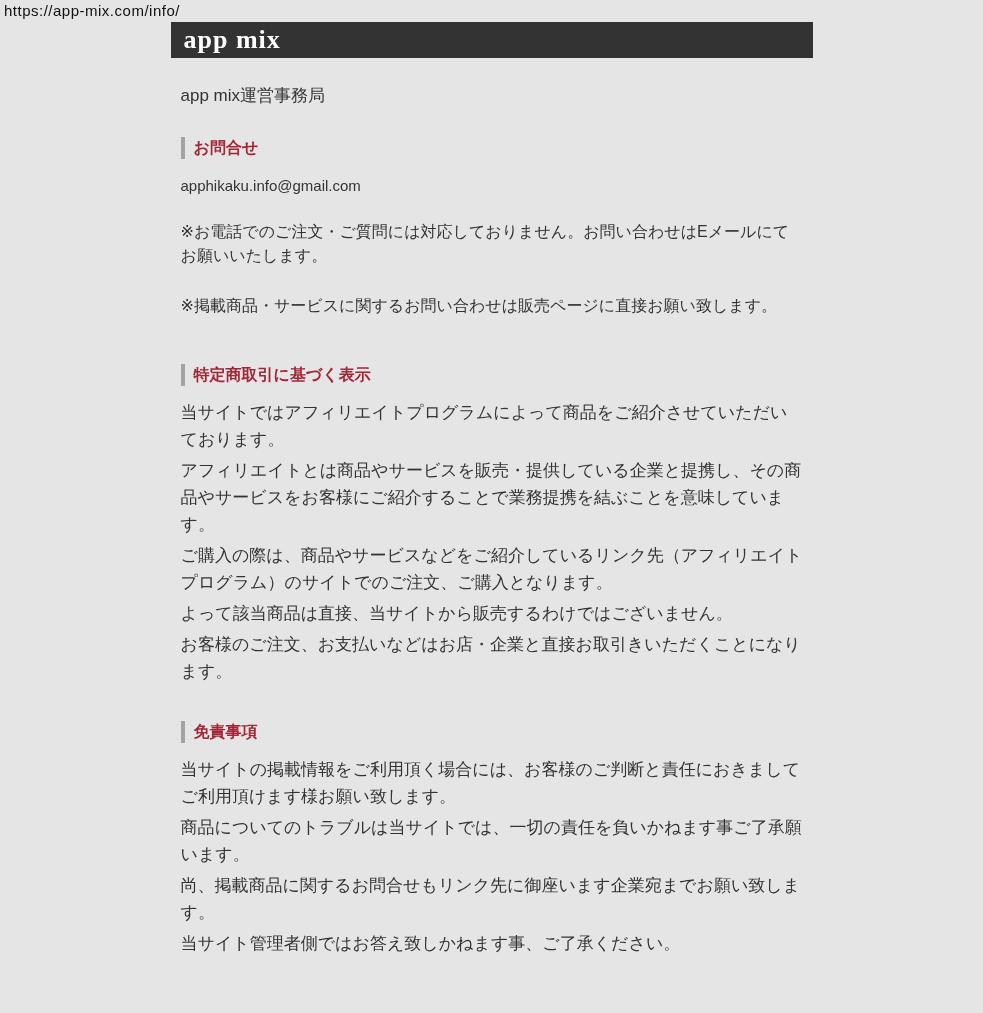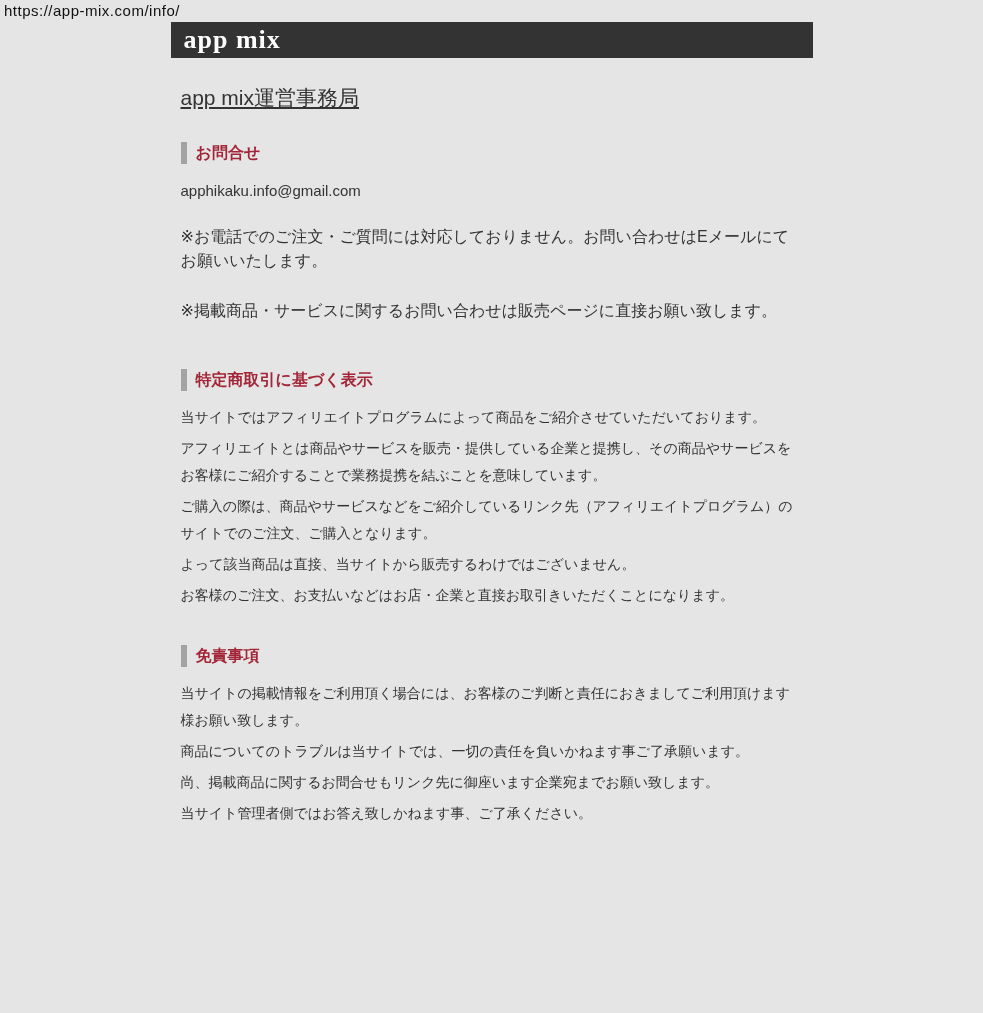--- a/index.html
+++ b/index.html
@@ -46,46 +46,45 @@
     font-size: 26px;
     color: #ffffff;
     letter-spacing: 1px;
     cursor: pointer;
   }
   .content {
     padding: 0 10px;
   }
   .operator {
     margin: 26px 0 0;
-    font-size: 21px;
-    text-decoration: underline;
+    font-size: 17px;
   }
   .sec-heading {
     margin: 30px 0 0;
     font-size: 16px;
     font-weight: bold;
     color: #a32638;
-    border-left: 6px solid #a3a3a3;
+    border-left: 4px solid #a3a3a3;
     padding-left: 9px;
     line-height: 22px;
   }
   .sec-heading.big-gap   { margin-top: 46px; }
   .sec-heading.mid-gap   { margin-top: 36px; }
   .email {
     margin: 18px 0 0;
     font-size: 15px;
   }
   .note {
     margin: 26px 0 0;
     font-size: 16px;
     line-height: 1.5;
   }
   .body-p {
     margin: 4px 0 0;
-    font-size: 14px;
+    font-size: 17px;
     line-height: 27px;
   }
   .body-p.first { margin-top: 13px; }
 </style>
 </head>
 <body>
 
 <div class="viewport">
 
   <div class="url-note">https://app-mix.com/info/</div>

